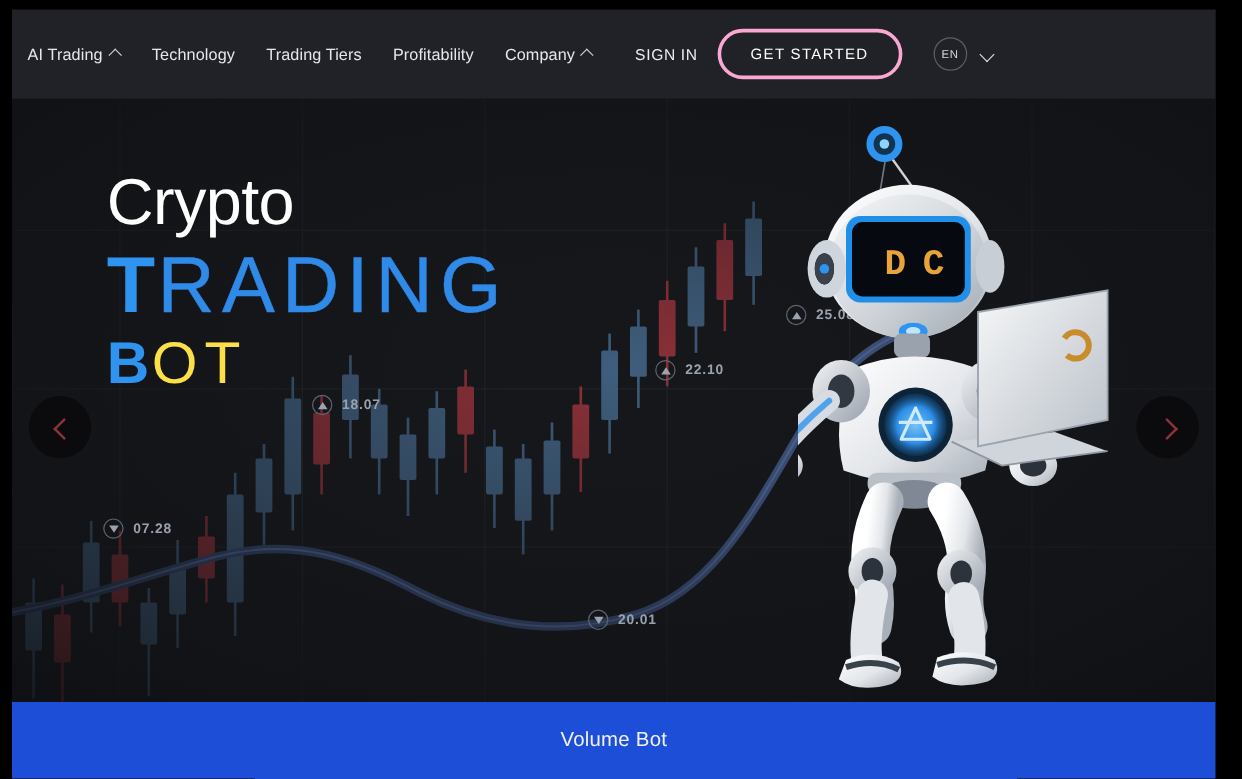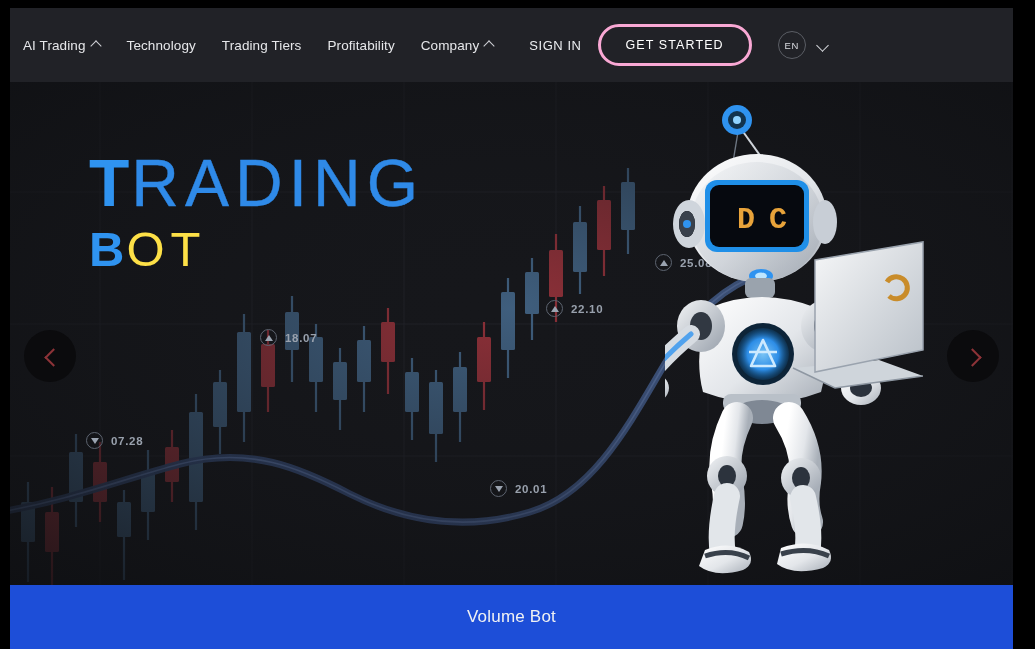--- a/index.html
+++ b/index.html
@@ -238,20 +238,21 @@
       <path id="trendpath" d="M -10 430 C 60 418, 110 398, 170 382 C 240 364, 290 386, 340 412
                C 400 442, 460 448, 520 430 C 580 412, 615 350, 650 290
                C 678 242, 700 214, 740 196" fill="none" stroke="url(#lineGrad)" stroke-width="7" stroke-linecap="round" opacity="0.95"></path>
       <path d="M -10 430 C 60 418, 110 398, 170 382 C 240 364, 290 386, 340 412
                C 400 442, 460 448, 520 430 C 580 412, 615 350, 650 290
                C 678 242, 700 214, 740 196" fill="none" stroke="#6e88bf" stroke-width="1.6" opacity="0.55"></path>
       <rect x="0" y="0" width="1003" height="503" fill="url(#vig)"></rect>
     </svg>
 
     <div class="headline">
+      <div class="l1">Crypto</div>
       <div class="l2">
         <span class="solid">T</span><span class="thin">RADING</span>
       </div>
       <div class="l3">
         <span class="bot">
           <span class="solid">B</span><span class="thin">OT</span>
         </span>
       </div>
     </div>
 
@@ -273,21 +274,21 @@
               <div class="tri-up"></div>
             </div>
             <div class="mk-text">22.10</div>
           </div>
           <div class="marker" style="left: 645px; top: 172px;">
             <div class="mk-circle">
               <div class="tri-up"></div>
             </div>
             <div class="mk-text">25.08</div>
           </div>
-          <div class="marker" style="left: 480px; top: 398px;">
+          <div class="marker" style="left: 480px; top: 426px;">
             <div class="mk-circle">
               <div class="tri-dn"></div>
             </div>
             <div class="mk-text">20.01</div>
           </div>
         </div>
 
     <svg id="robot" viewBox="0 0 260 500">
       <defs>
         <linearGradient id="body" x1="0" y1="0" x2="1" y2="1">

